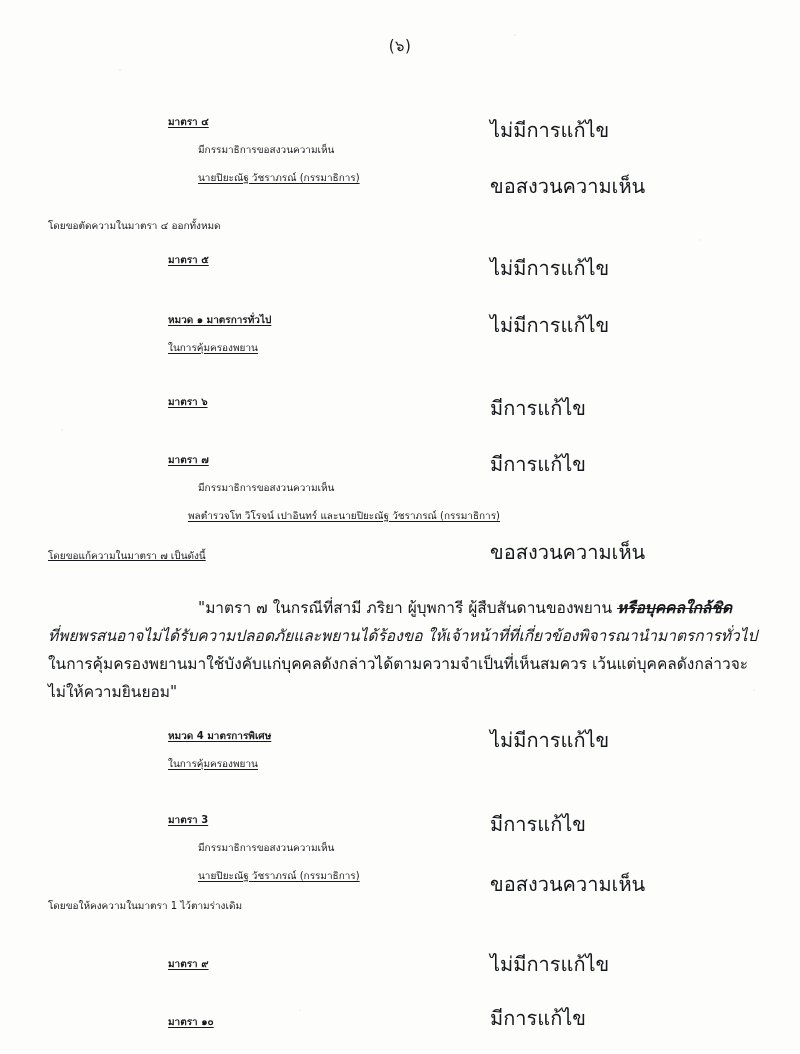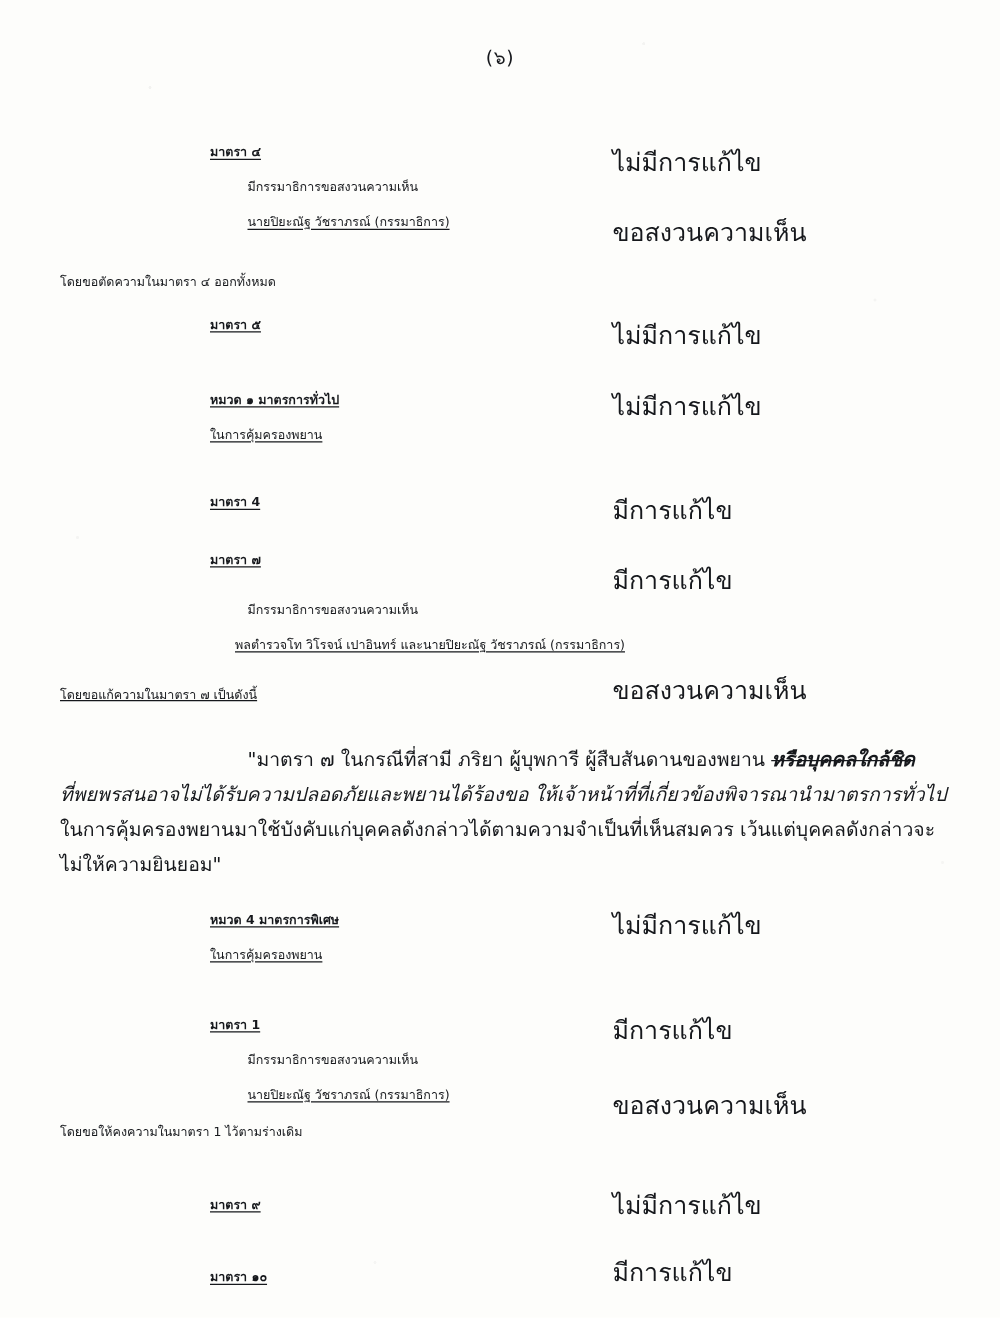--- a/index.html
+++ b/index.html
@@ -95,36 +95,36 @@
       <div class="right-col" style="position: absolute; top: 14px; left: 490px; width: 310px;">ไม่มีการแก้ไข</div>
       <div class="right-col" style="position: absolute; top: 70px; left: 490px; width: 310px;">ขอสงวนความเห็น</div>
       <div class="sub" style="position: absolute; top: 42px; left: 198px;">มีกรรมาธิการขอสงวนความเห็น</div>
       <div class="sub u" style="position: absolute; top: 70px; left: 198px;">นายปิยะณัฐ  วัชราภรณ์  (กรรมาธิการ)</div>
       <div class="sub" style="position: absolute; top: 98px; left: 48px; margin-top: 20px;">โดยขอตัดความในมาตรา ๔  ออกทั้งหมด</div>
       <div class="heading" style="position: absolute; top: 152px; left: 168px;">มาตรา ๕</div>
       <div class="right-col" style="position: absolute; top: 152px; left: 490px; width: 310px;">ไม่มีการแก้ไข</div>
       <div class="heading" style="position: absolute; top: 212px; left: 168px;">หมวด ๑ มาตรการทั่วไป</div>
       <div class="right-col" style="position: absolute; top: 209px; left: 490px; width: 310px;">ไม่มีการแก้ไข</div>
       <div class="sub u" style="position: absolute; top: 240px; left: 168px;">ในการคุ้มครองพยาน</div>
-      <div class="heading" style="position: absolute; top: 294px; left: 168px;">มาตรา 4</div>
+      <div class="heading" style="position: absolute; top: 294px; left: 168px;">มาตรา ๖</div>
       <div class="right-col" style="position: absolute; top: 292px; left: 490px; width: 310px;">มีการแก้ไข</div>
-      <div class="heading" style="position: absolute; top: 340px; left: 168px;">มาตรา ๗</div>
+      <div class="heading" style="position: absolute; top: 352px; left: 168px;">มาตรา ๗</div>
       <div class="right-col" style="position: absolute; top: 348px; left: 490px; width: 310px;">มีการแก้ไข</div>
       <div class="right-col" style="position: absolute; top: 436px; left: 490px; width: 310px;">ขอสงวนความเห็น</div>
       <div class="sub" style="position: absolute; top: 380px; left: 198px;">มีกรรมาธิการขอสงวนความเห็น</div>
       <div class="sub u" style="position: absolute; top: 408px; left: 188px;">พลตำรวจโท วิโรจน์  เปาอินทร์  และนายปิยะณัฐ  วัชราภรณ์ (กรรมาธิการ)</div>
       <div class="sub" style="position: absolute; top: 448px; left: 48px; text-decoration: underline;">โดยขอแก้ความในมาตรา ๗ เป็นดังนี้</div>
       <div class="para" style="position: absolute; top: 496px; left: 198px;"><span>"มาตรา ๗  ในกรณีที่สามี  ภริยา  ผู้บุพการี  ผู้สืบสันดานของพยาน </span><span class="strike-ital">หรือบุคคลใกล้ชิด</span></div>
       <div class="para" style="position: absolute; top: 524px; left: 48px;"><span class="ital">ที่พยพรสนอาจไม่ได้รับความปลอดภัยและพยานได้ร้องขอ ให้เจ้าหน้าที่ที่เกี่ยวข้องพิจารณานำมาตรการทั่วไป</span></div>
       <div class="para" style="position: absolute; top: 552px; left: 48px;"><span>ในการคุ้มครองพยานมาใช้บังคับแก่บุคคลดังกล่าวได้ตามความจำเป็นที่เห็นสมควร เว้นแต่บุคคลดังกล่าวจะ</span></div>
       <div class="para" style="position: absolute; top: 580px; left: 48px;"><span>ไม่ให้ความยินยอม"</span></div>
       <div class="heading" style="position: absolute; top: 628px; left: 168px;">หมวด 4 มาตรการพิเศษ</div>
       <div class="right-col" style="position: absolute; top: 624px; left: 490px; width: 310px;">ไม่มีการแก้ไข</div>
       <div class="sub u" style="position: absolute; top: 656px; left: 168px;">ในการคุ้มครองพยาน</div>
-      <div class="heading" style="position: absolute; top: 712px; left: 168px;">มาตรา 1</div>
+      <div class="heading" style="position: absolute; top: 712px; left: 168px;">มาตรา 3</div>
       <div class="right-col" style="position: absolute; top: 708px; left: 490px; width: 310px;">มีการแก้ไข</div>
       <div class="right-col" style="position: absolute; top: 768px; left: 490px; width: 310px;">ขอสงวนความเห็น</div>
       <div class="sub" style="position: absolute; top: 740px; left: 198px;">มีกรรมาธิการขอสงวนความเห็น</div>
       <div class="sub u" style="position: absolute; top: 768px; left: 198px;">นายปิยะณัฐ  วัชราภรณ์ (กรรมาธิการ)</div>
       <div class="sub" style="position: absolute; top: 798px; left: 48px;">โดยขอให้คงความในมาตรา 1 ไว้ตามร่างเดิม</div>
       <div class="heading" style="position: absolute; top: 856px; left: 168px; text-align: right;">มาตรา ๙</div>
       <div class="right-col" style="position: absolute; top: 848px; left: 490px; width: 310px;">ไม่มีการแก้ไข</div>
       <div class="heading" style="position: absolute; top: 914px; left: 168px;">มาตรา ๑๐</div>
       <div class="right-col" style="position: absolute; top: 902px; left: 490px; width: 310px;">มีการแก้ไข</div>
     </div>

